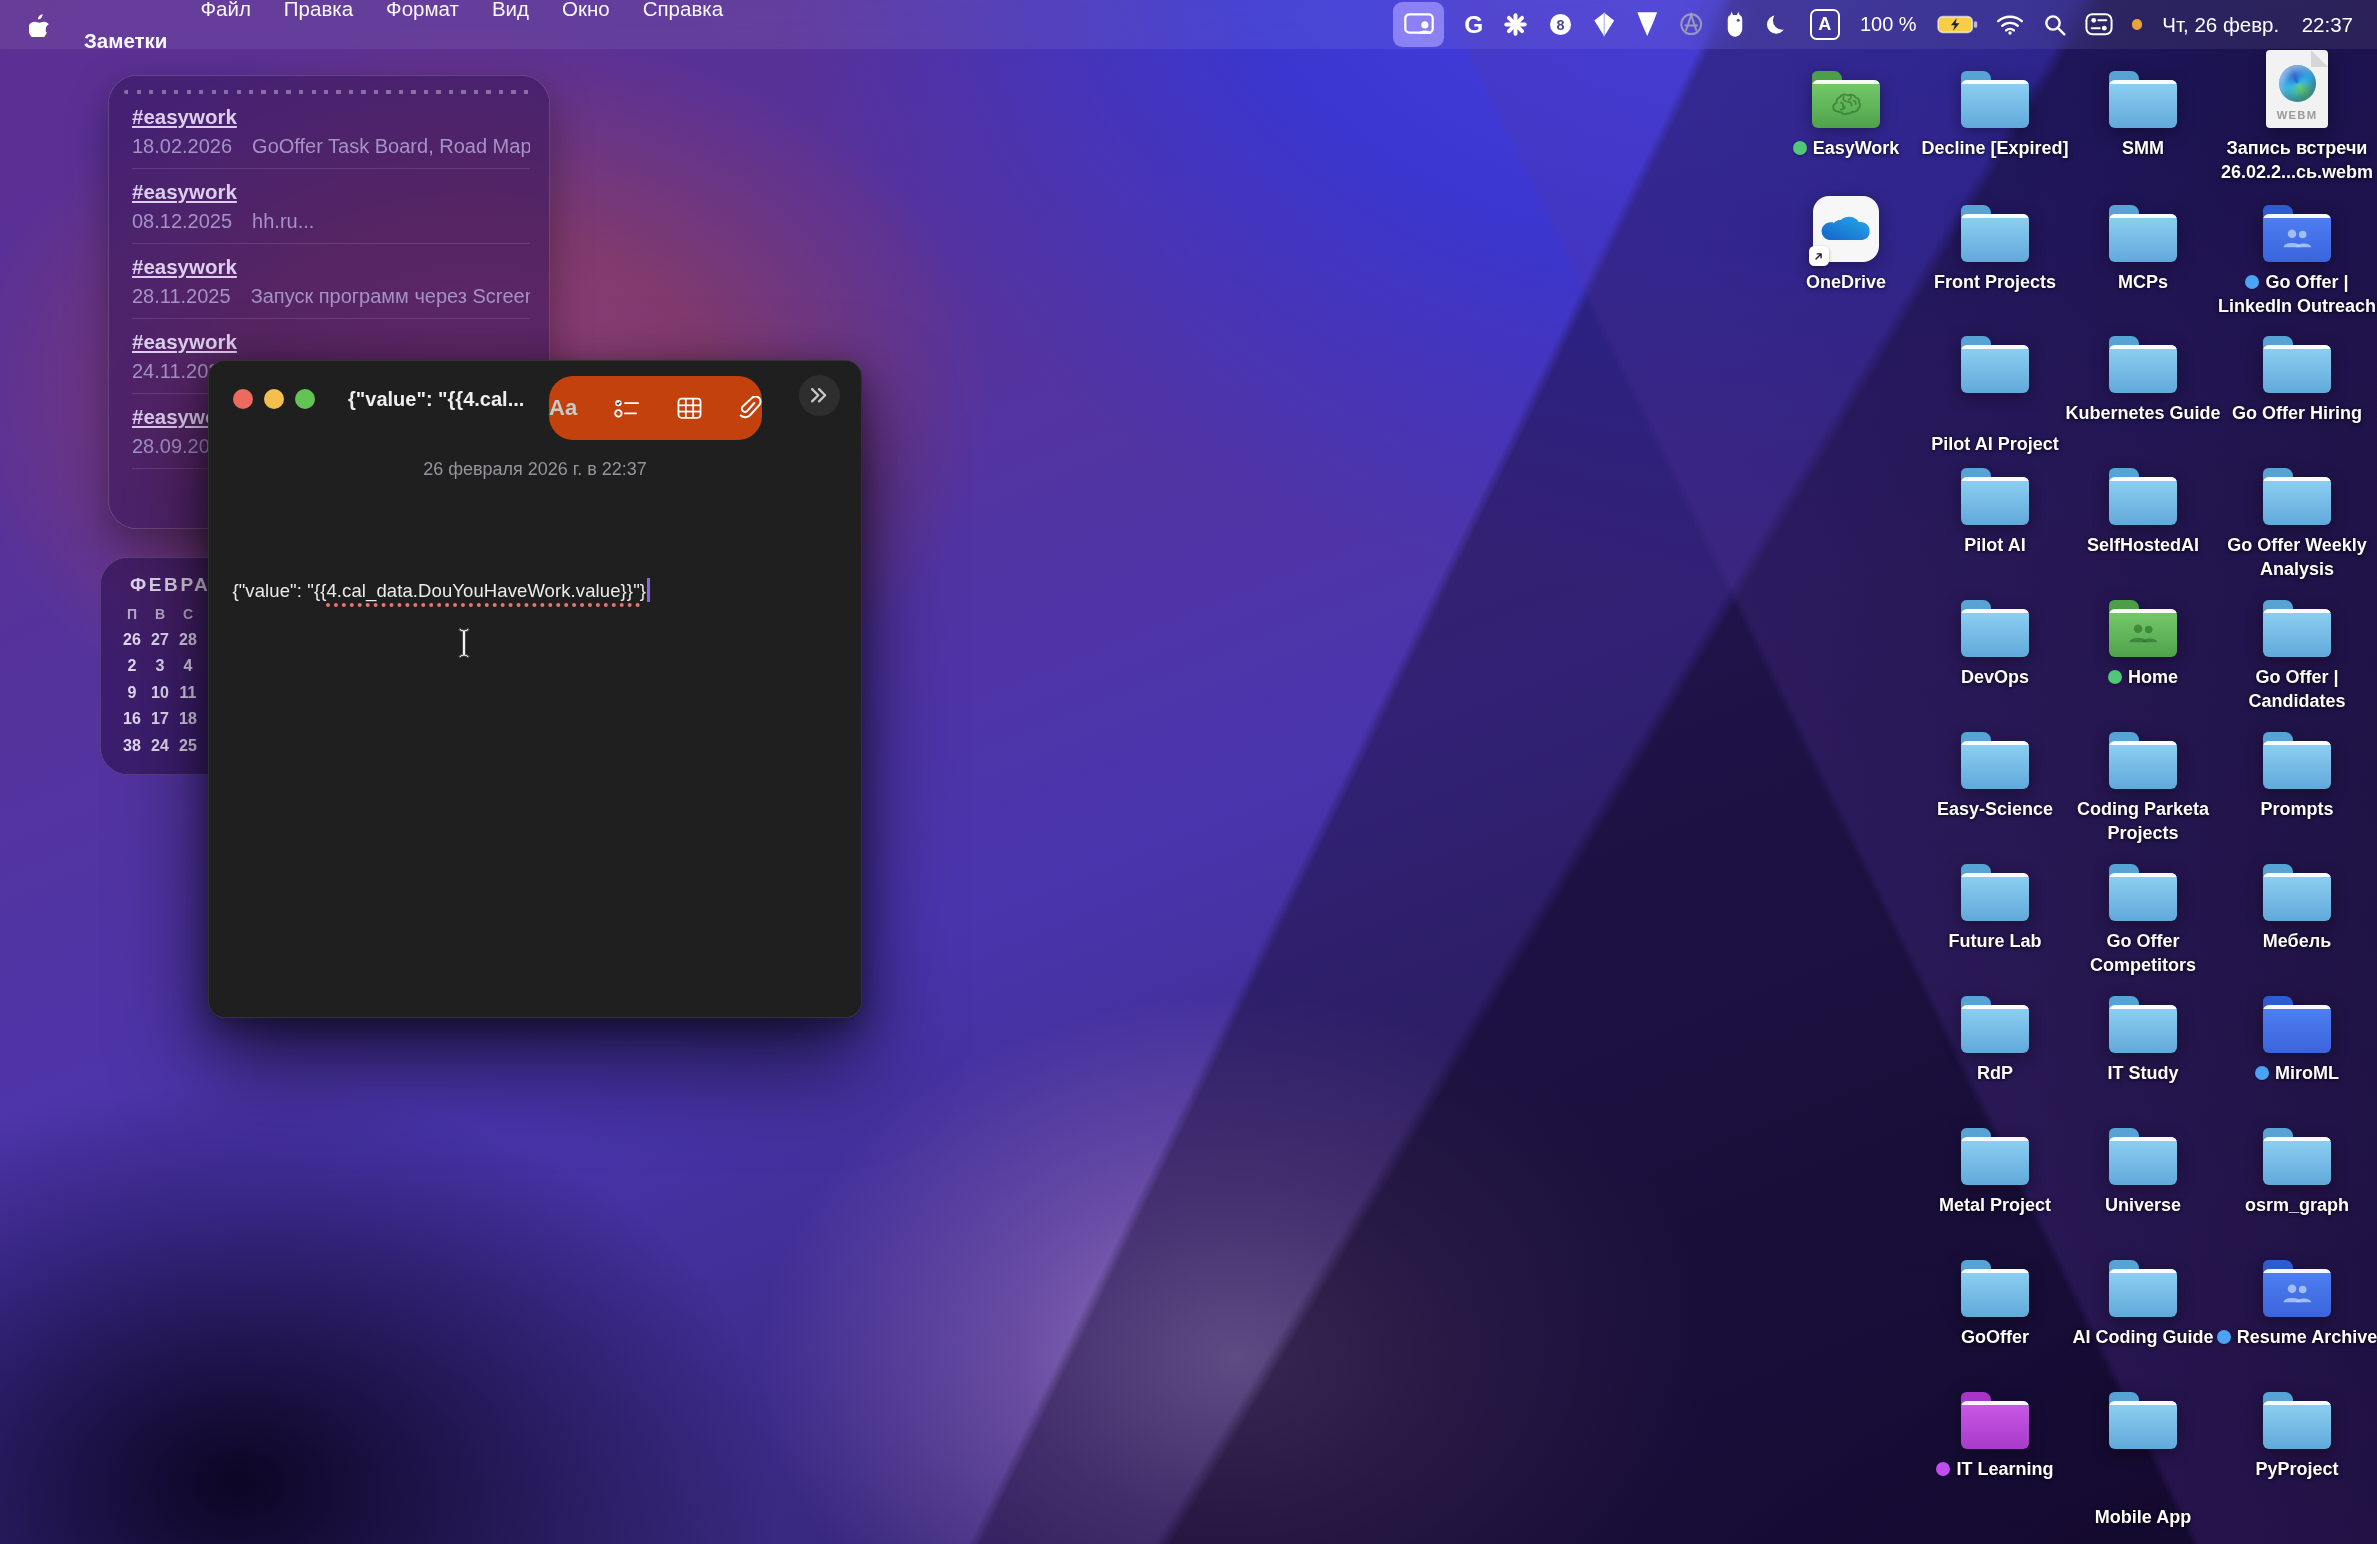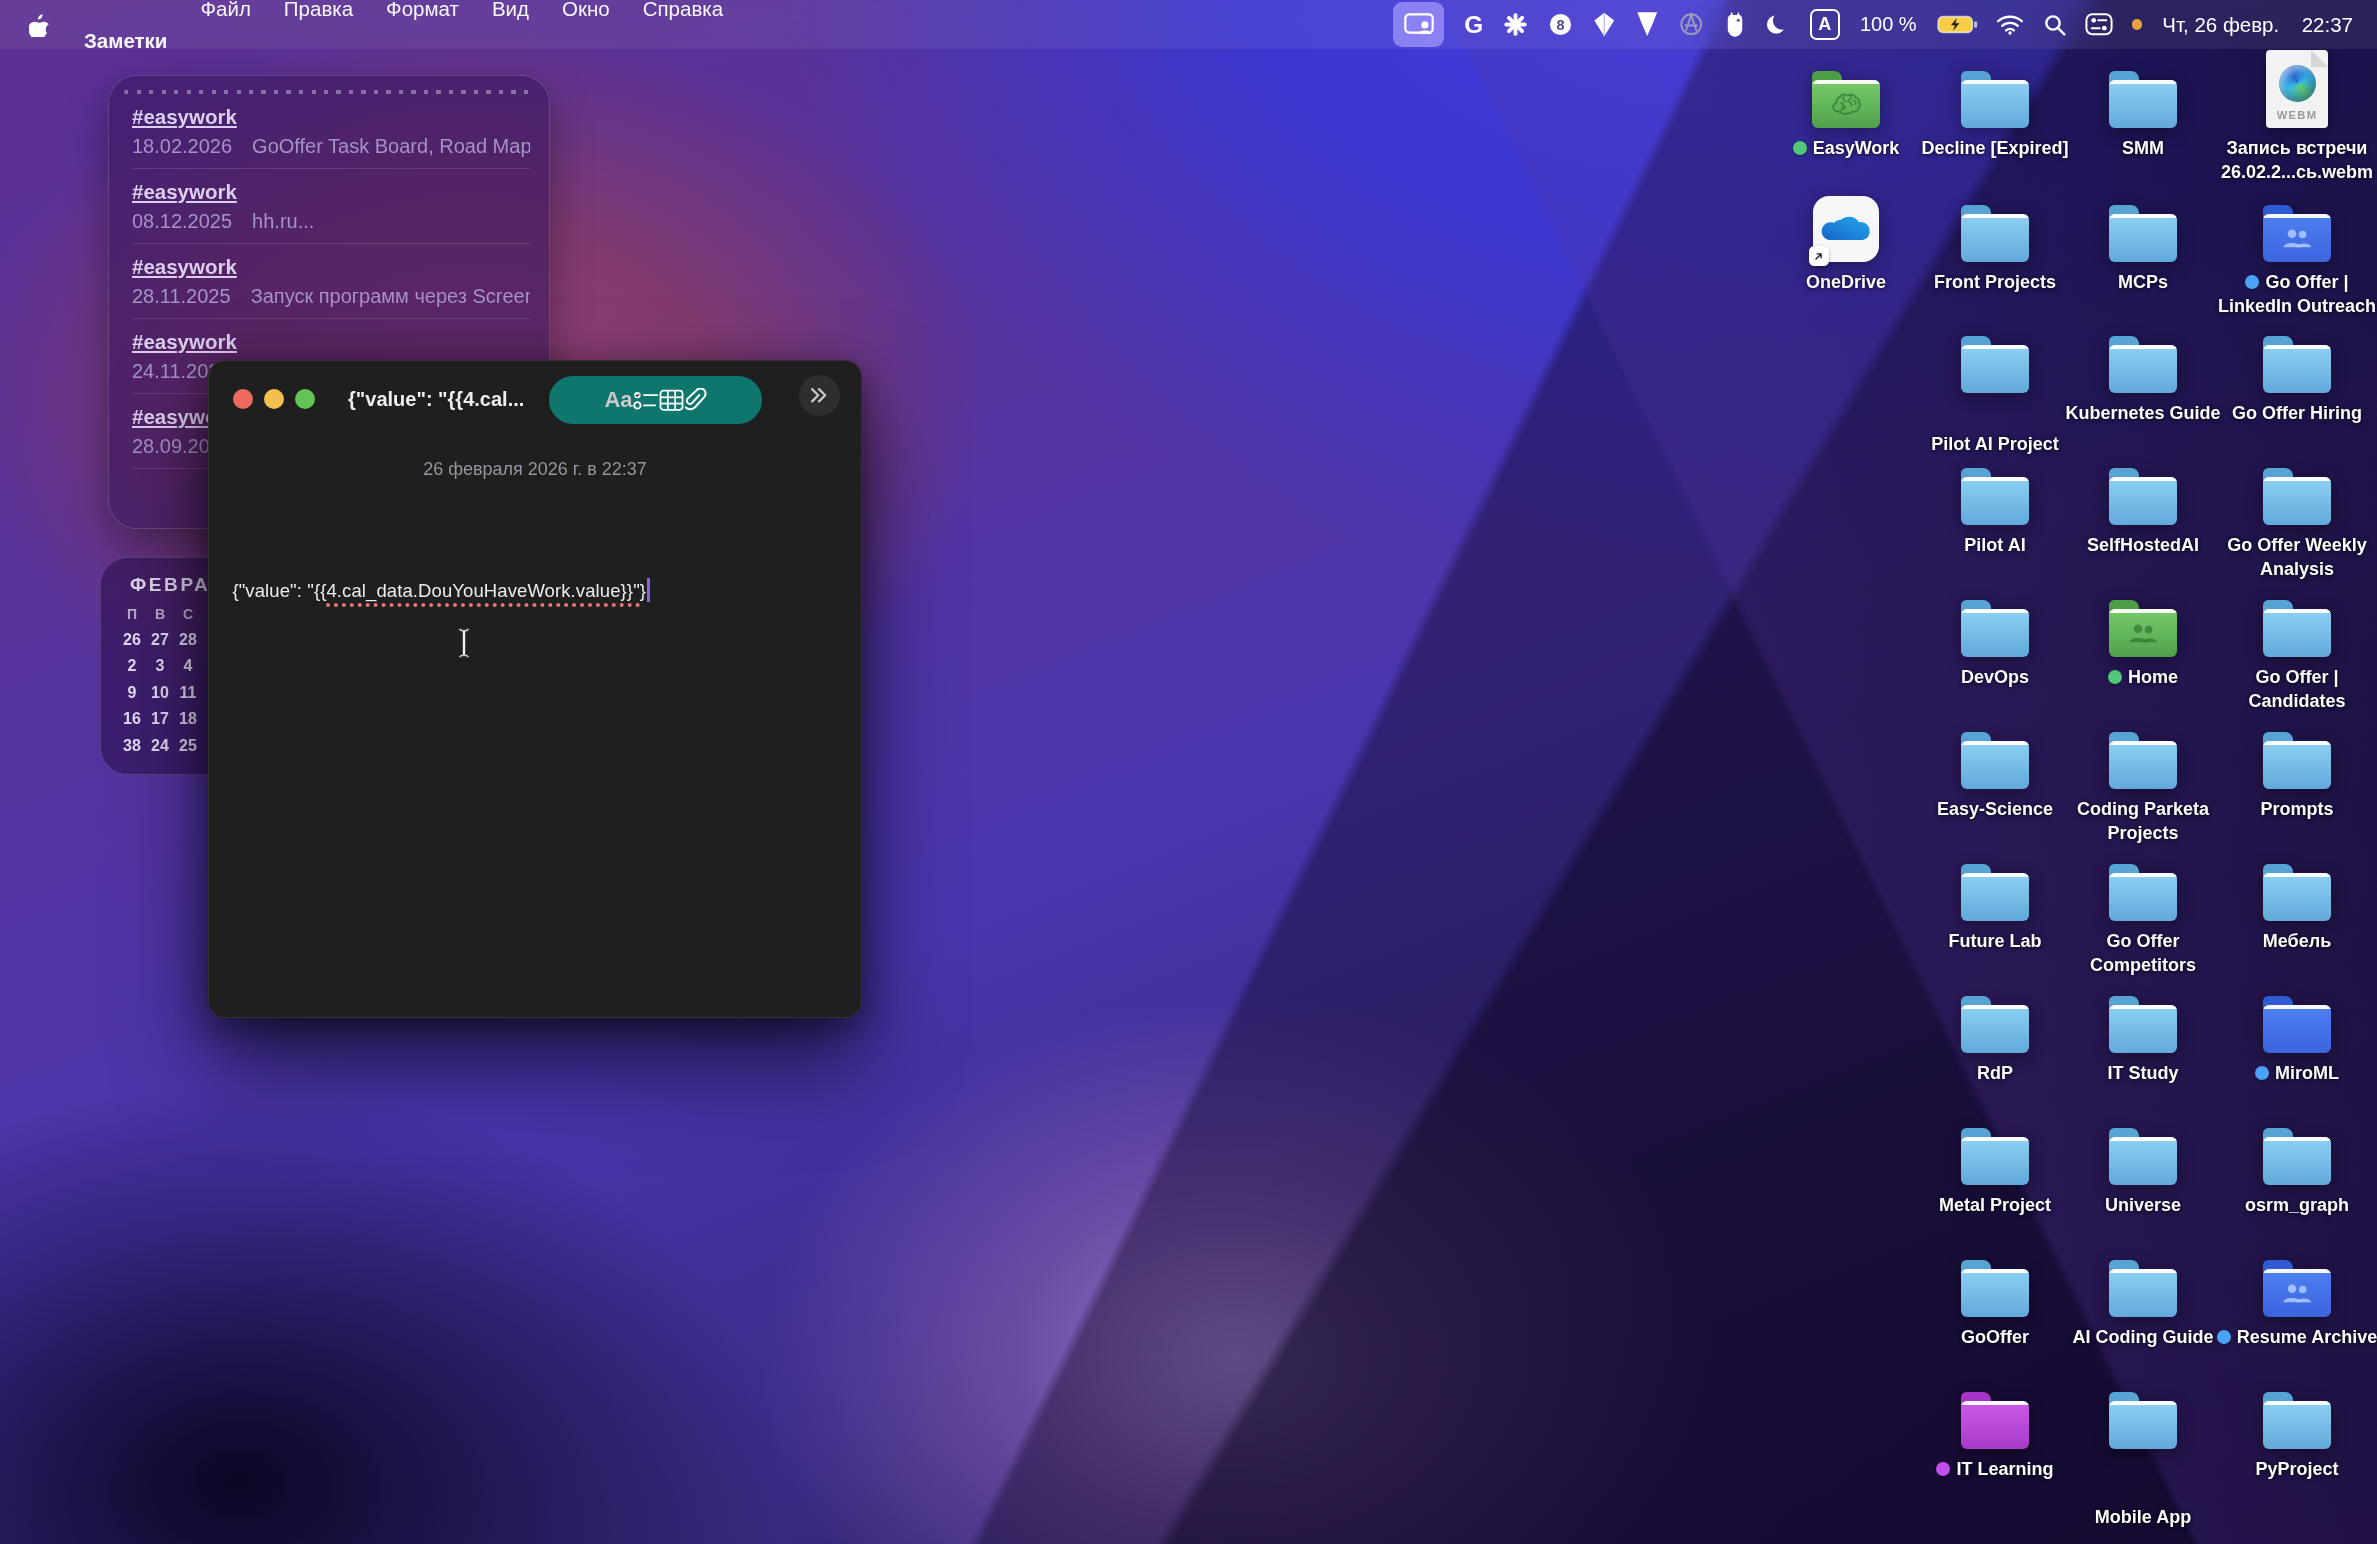--- a/index.html
+++ b/index.html
@@ -52,22 +52,22 @@
   .cal-grid{position:absolute;left:18px;top:49px;display:grid;grid-template-columns:repeat(3,28px);row-gap:8.6px;text-align:center;}
   .cal-dh{font-size:14px;color:#B9AECB;font-weight:600;}
   .cal-d{font-size:16px;color:#E2DAF0;font-weight:600;}
   
   .note-win{position:absolute;left:208px;top:360px;width:654px;height:658px;border-radius:17px;background:#1F1F1F;
     box-shadow:0 46px 92px rgba(0,0,0,.6),0 9.2px 33px rgba(0,0,0,.45), inset 0 0 0 0.7px rgba(255,255,255,.12);}
   .tw-titlebar{position:relative;height:78px;display:flex;align-items:center;}
   .tlights{display:flex;gap:11.2px;padding-left:25px;}
   .tl{width:20px;height:20px;border-radius:50%;}
   .tw-title{position:absolute;left:140px;font-size:20px;font-weight:700;color:#EFEFEF;white-space:nowrap;}
-  .tw-pill{position:absolute;left:341px;top:16px;width:213px;height:48px;border-radius:24px;background:#0f766e;
-    display:flex;align-items:center;justify-content:center;color:#C9C9C9;}
+  .tw-pill{position:absolute;left:341px;top:16px;width:213px;height:64px;border-radius:24px;background:#c2410c;
+    display:flex;align-items:center;justify-content:space-between;color:#C9C9C9;}
   .tw-aa{font-size:22px;font-weight:600;}
   .tw-more{position:absolute;right:22.5px;top:14.5px;width:41px;height:41px;border-radius:50%;background:#2E2E2E;
     display:flex;align-items:center;justify-content:center;color:#C9C9C9;}
   .tw-date{position:absolute;left:0;right:0;top:99px;text-align:center;font-size:18px;color:#98939E;}
   .tw-content{position:absolute;left:24.4px;top:218px;font-size:18.5px;color:#ECECEC;letter-spacing:0.1px;}
   .misspell{border-bottom:4px dotted #E8756D;padding-bottom:1.3px;}
   .caret{display:inline-block;width:2.6px;height:24px;background:#8A63E8;vertical-align:-4.6px;margin-left:1.3px;}
   
   .cell{position:absolute;width:172px;display:flex;flex-direction:column;align-items:center;}
   .icon-slot{height:74px;display:flex;align-items:flex-end;justify-content:center;}

